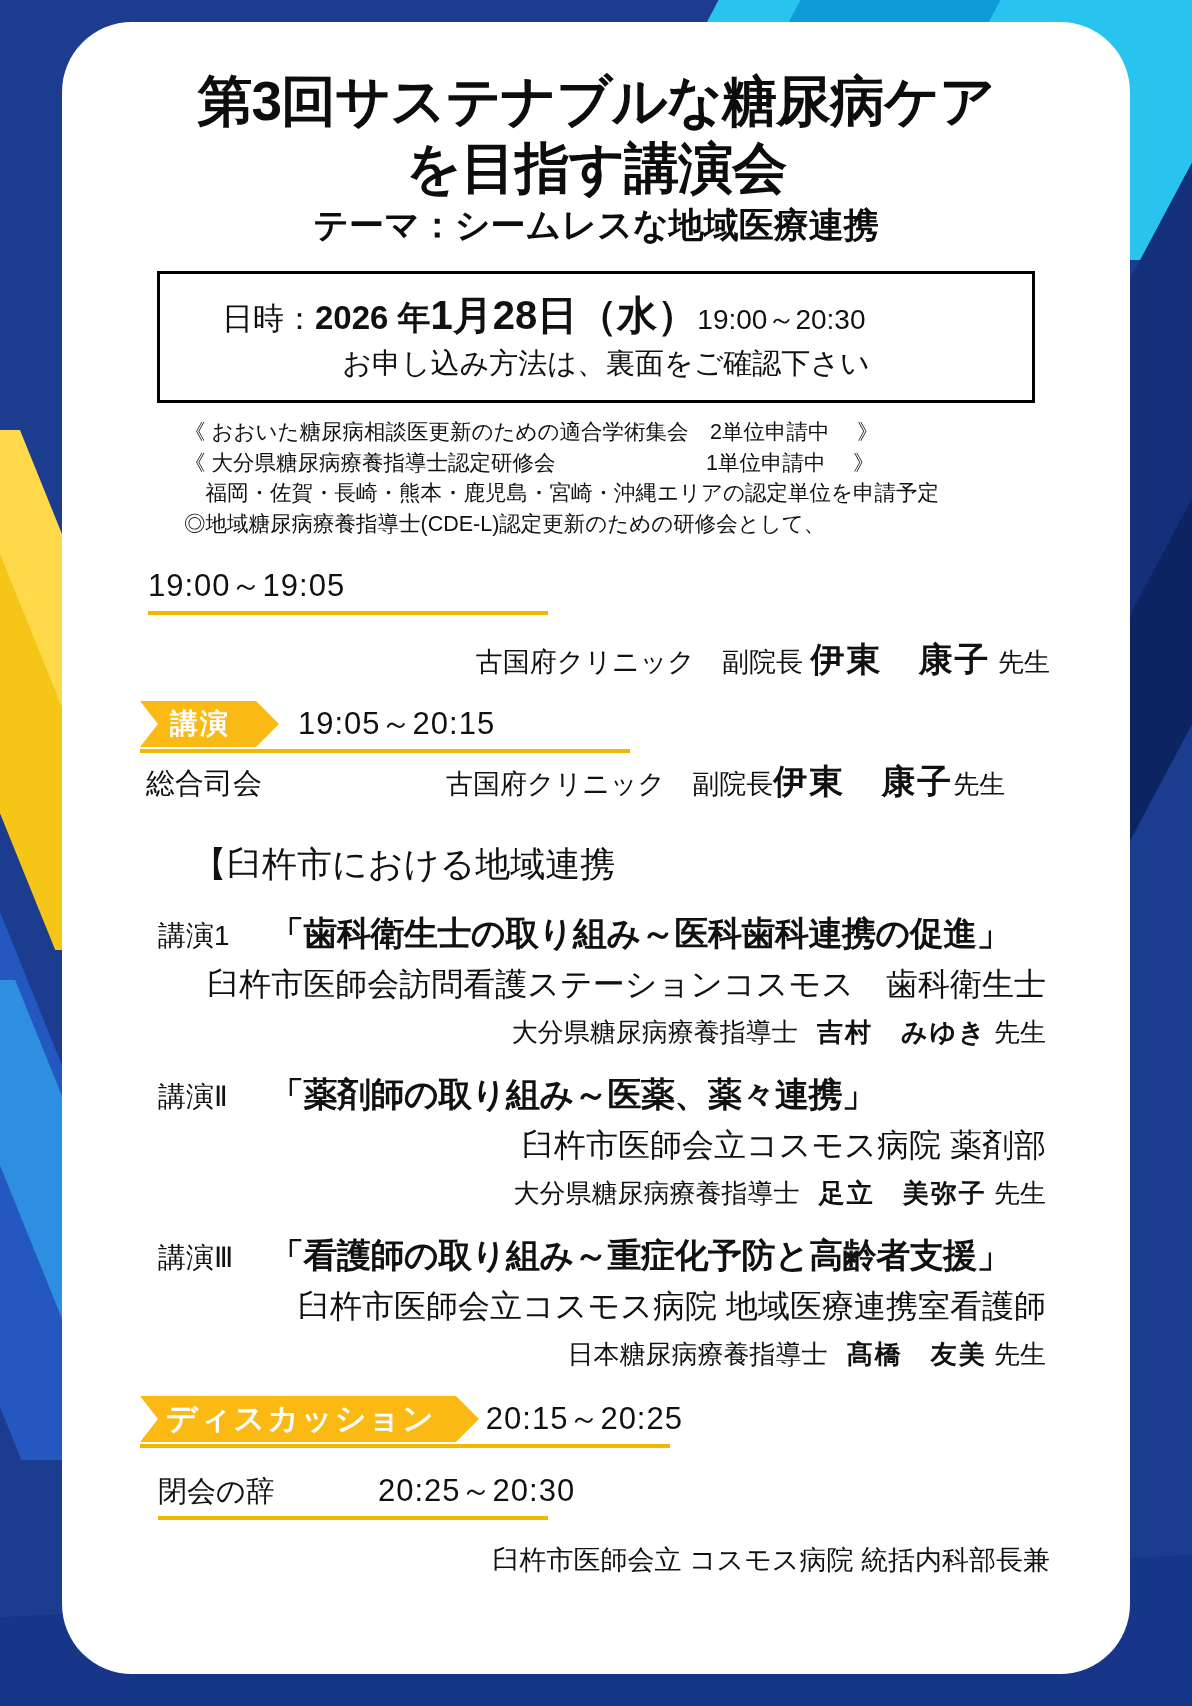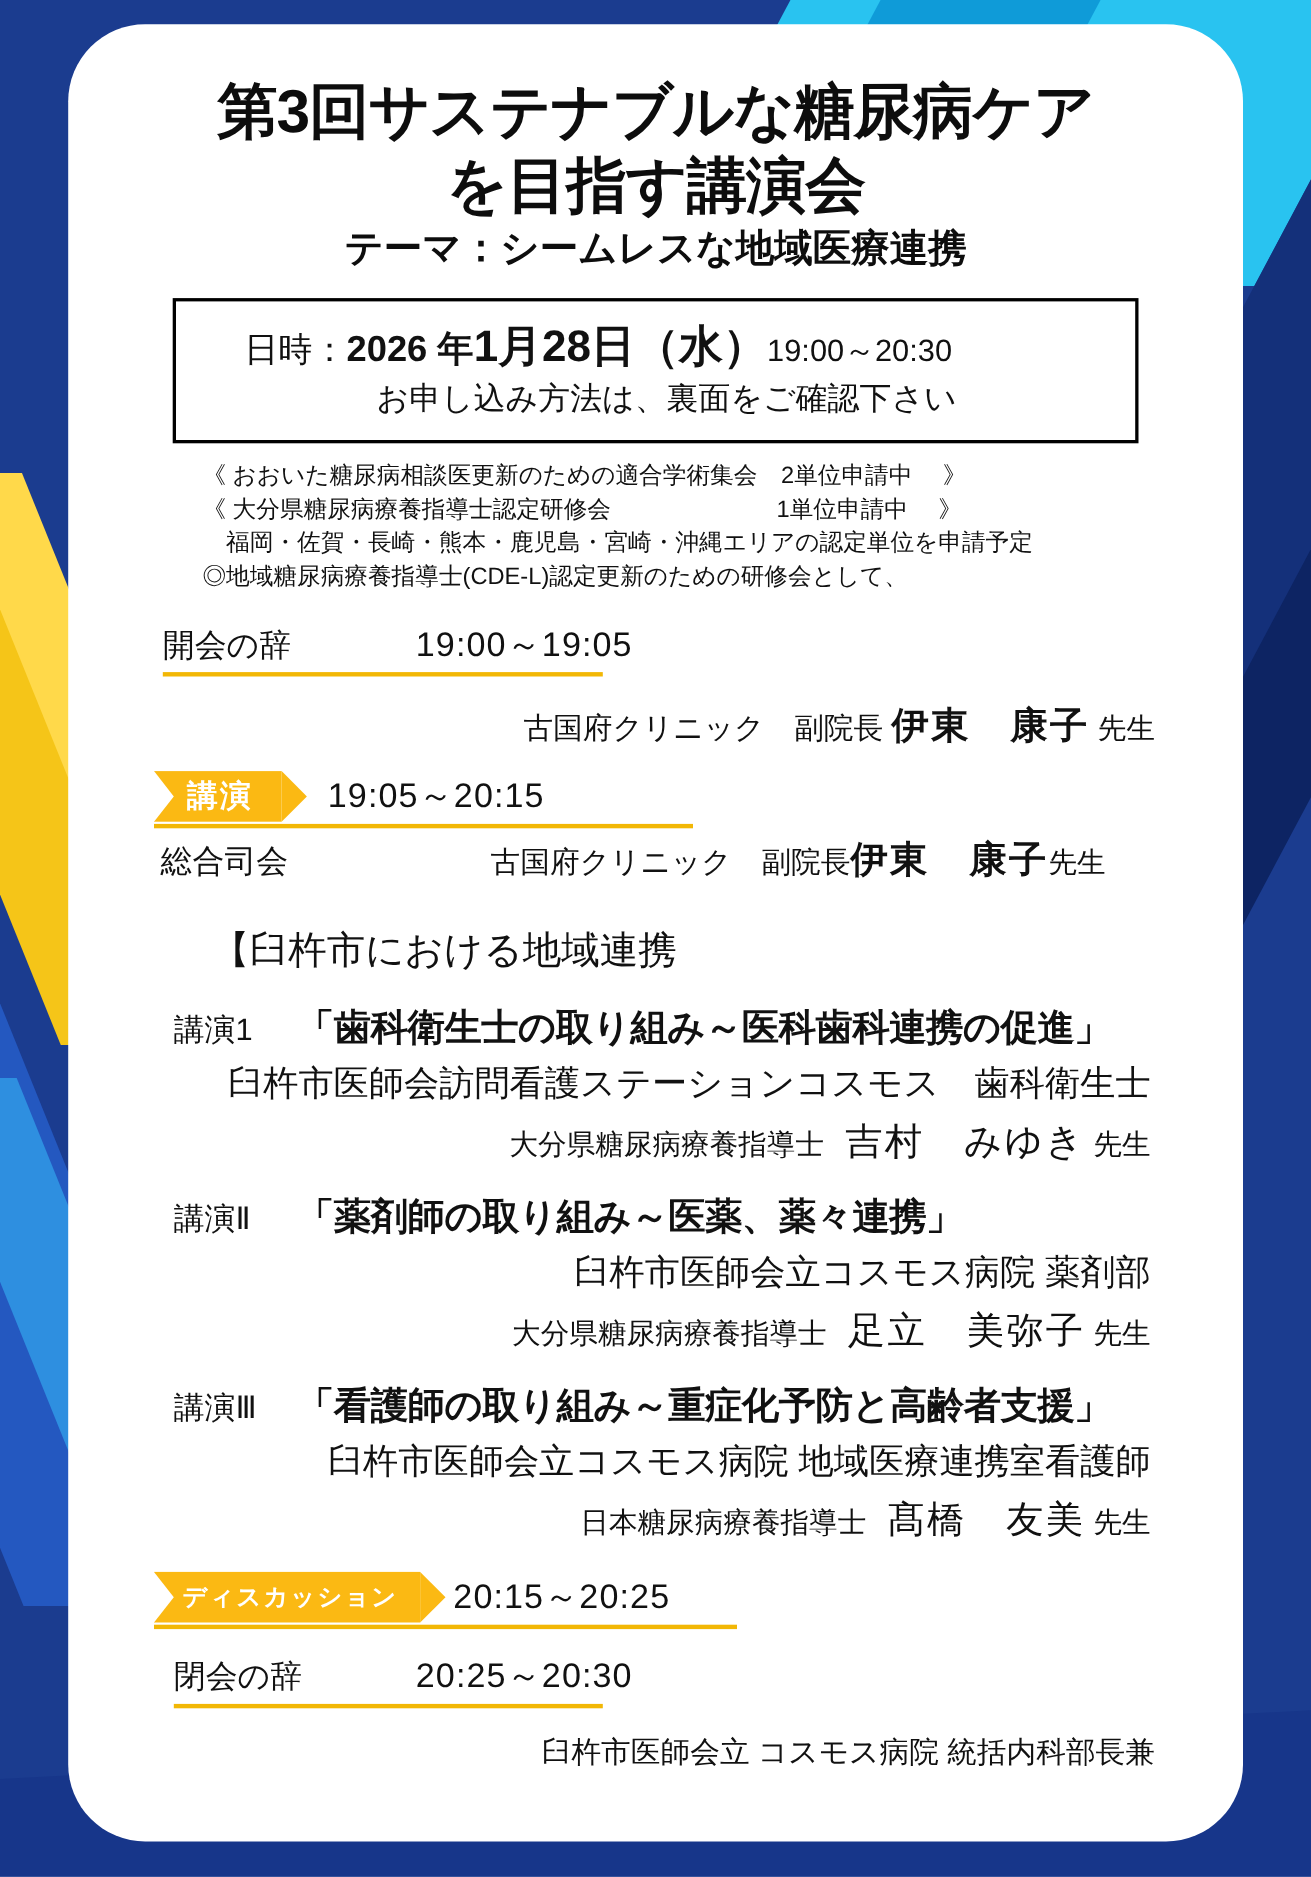--- a/index.html
+++ b/index.html
@@ -235,21 +235,21 @@
   .ribbon::before {
     content: "";
     position: absolute;
     left: 0;
     top: 0;
     border-left: 18px solid #ffffff;
     border-top: 23px solid transparent;
     border-bottom: 23px solid transparent;
   }
   .ribbon-wide {
-    font-size: 22px;
+    font-size: 31px;
     padding: 0 20px 0 26px;
   }
   .banner-time {
     margin-left: 42px;
     font-size: 31px;
     letter-spacing: 1px;
   }
   .banner-underline {
     height: 4px;
     background: #f2b705;
@@ -304,22 +304,22 @@
     white-space: nowrap;
   }
   .lec-speaker {
     text-align: right;
     padding-right: 84px;
     font-size: 26px;
     margin-top: 8px;
     white-space: nowrap;
   }
   .lec-speaker .nm {
-    font-size: 34px;
-    font-weight: normal;
+    font-size: 26px;
+    font-weight: bold;
     letter-spacing: 2px;
     padding-left: 12px;
   }
   .lec-speaker .sensei { font-size: 26px; }
 
   .closing {
     margin-top: 22px;
     padding-left: 96px;
     font-size: 29px;
     display: flex;
@@ -379,21 +379,20 @@
       <div class="credits">
         <span class="row">《 おおいた糖尿病相談医更新のための適合学術集会　2単位申請中　 》</span>
         <span class="row">《 大分県糖尿病療養指導士認定研修会　　　　　　　1単位申請中　 》</span>
         <span class="row">　福岡・佐賀・長崎・熊本・鹿児島・宮崎・沖縄エリアの認定単位を申請予定</span>
         <span class="row">◎地域糖尿病療養指導士(CDE-L)認定更新のための研修会として、</span>
       </div>
 
       <div class="prog">
 
         <div class="opening">
-          <span class="lab">開会の辞</span>
           <span class="tm">19:00～19:05</span>
         </div>
         <div class="line-yellow"></div>
 
         <div class="name-line">
           <span>古国府クリニック　副院長</span>
           <span class="nm">伊東　康子</span>
           <span class="sensei">先生</span>
         </div>
 

